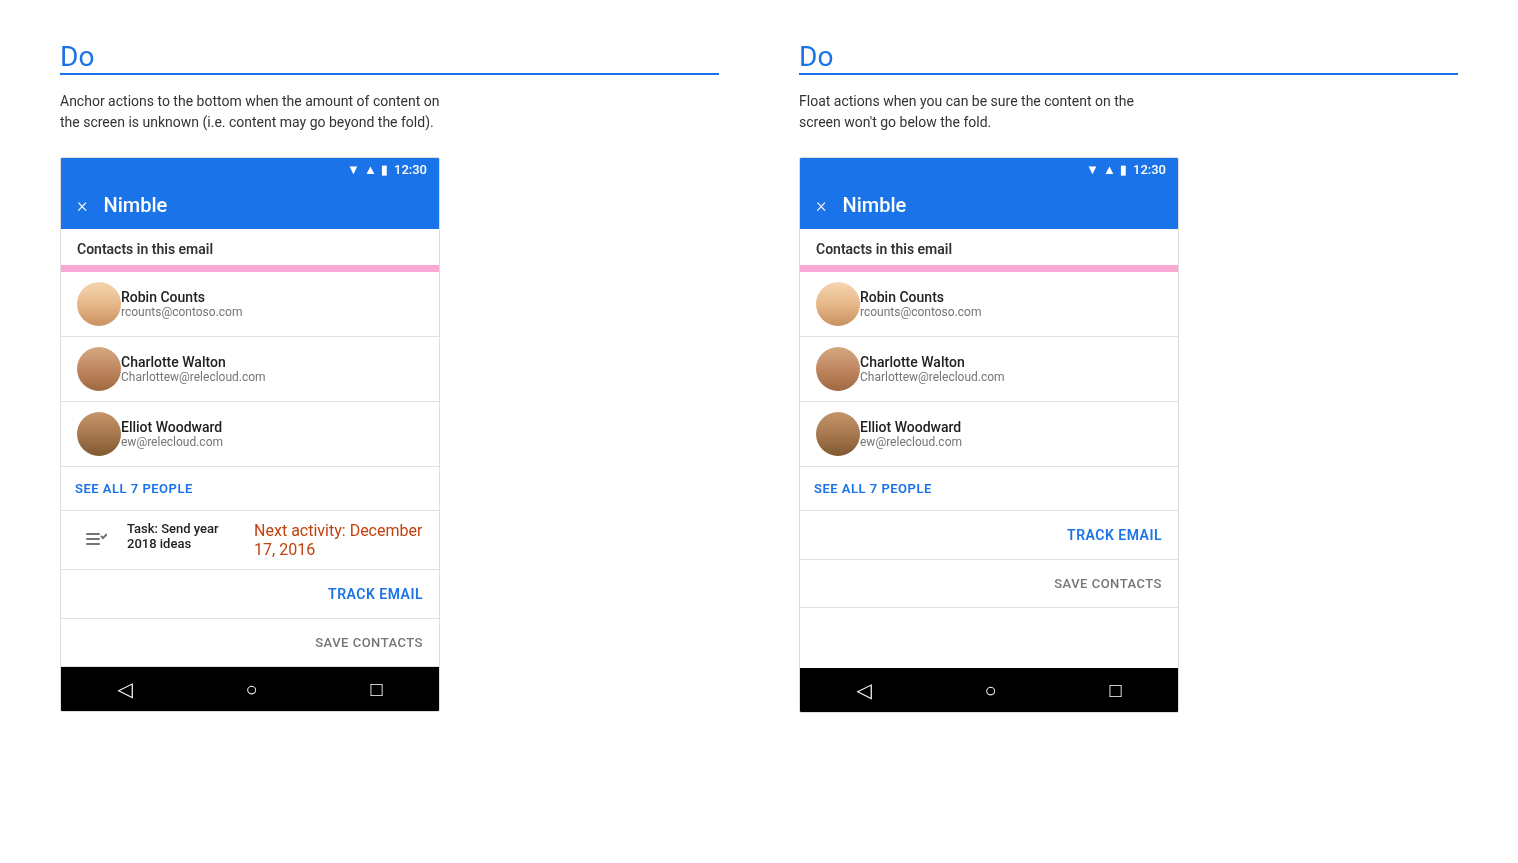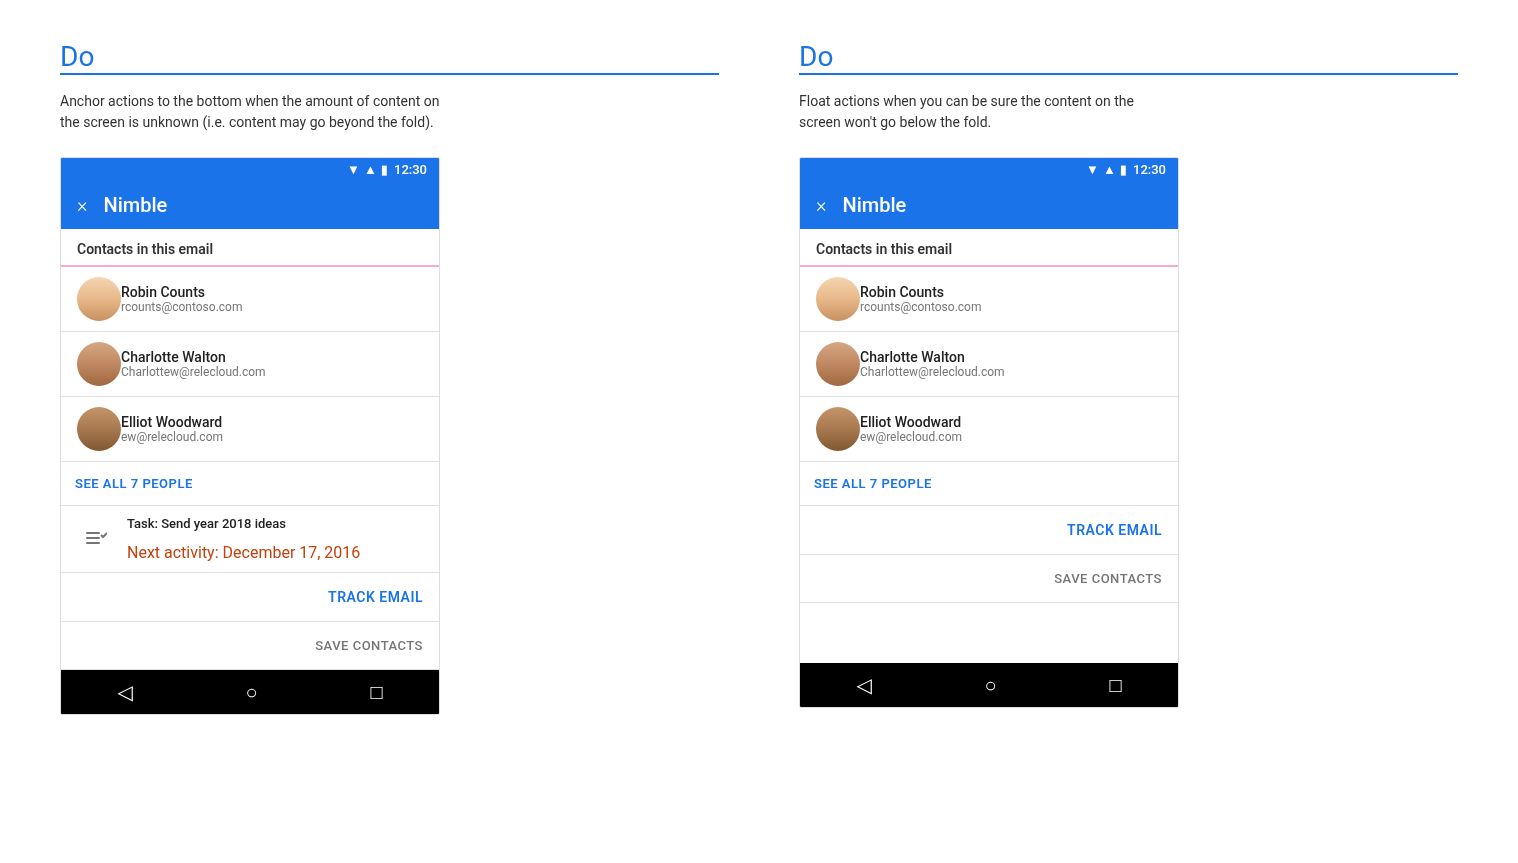--- a/index.html
+++ b/index.html
@@ -81,21 +81,21 @@
     }
     .content-area {
       flex: 1;
       overflow: hidden;
     }
     .section-header {
       padding: 12px 16px 8px;
       font-size: 14px;
       font-weight: 600;
       color: #333;
-      border-bottom: 2px solid #f9a8d4;
+      border-bottom: 7px solid #f9a8d4;
     }
     .contact-item {
       display: flex;
       align-items: center;
       padding: 10px 16px;
       border-bottom: 1px solid #e0e0e0;
     }
     .avatar {
       width: 44px;
       height: 44px;
@@ -151,21 +151,21 @@
       height: 36px;
       display: flex;
       align-items: center;
       justify-content: center;
       color: #757575;
       font-size: 18px;
       flex-shrink: 0;
     }
     .activity-info {
       display: flex;
-      flex-direction: column;
+      flex-direction: row;
       gap: 12px;
     }
     .activity-title {
       font-size: 13px;
       font-weight: 500;
       color: #212121;
     }
     .activity-sub {
       font-size: 16px;
       color: #c2410c;

